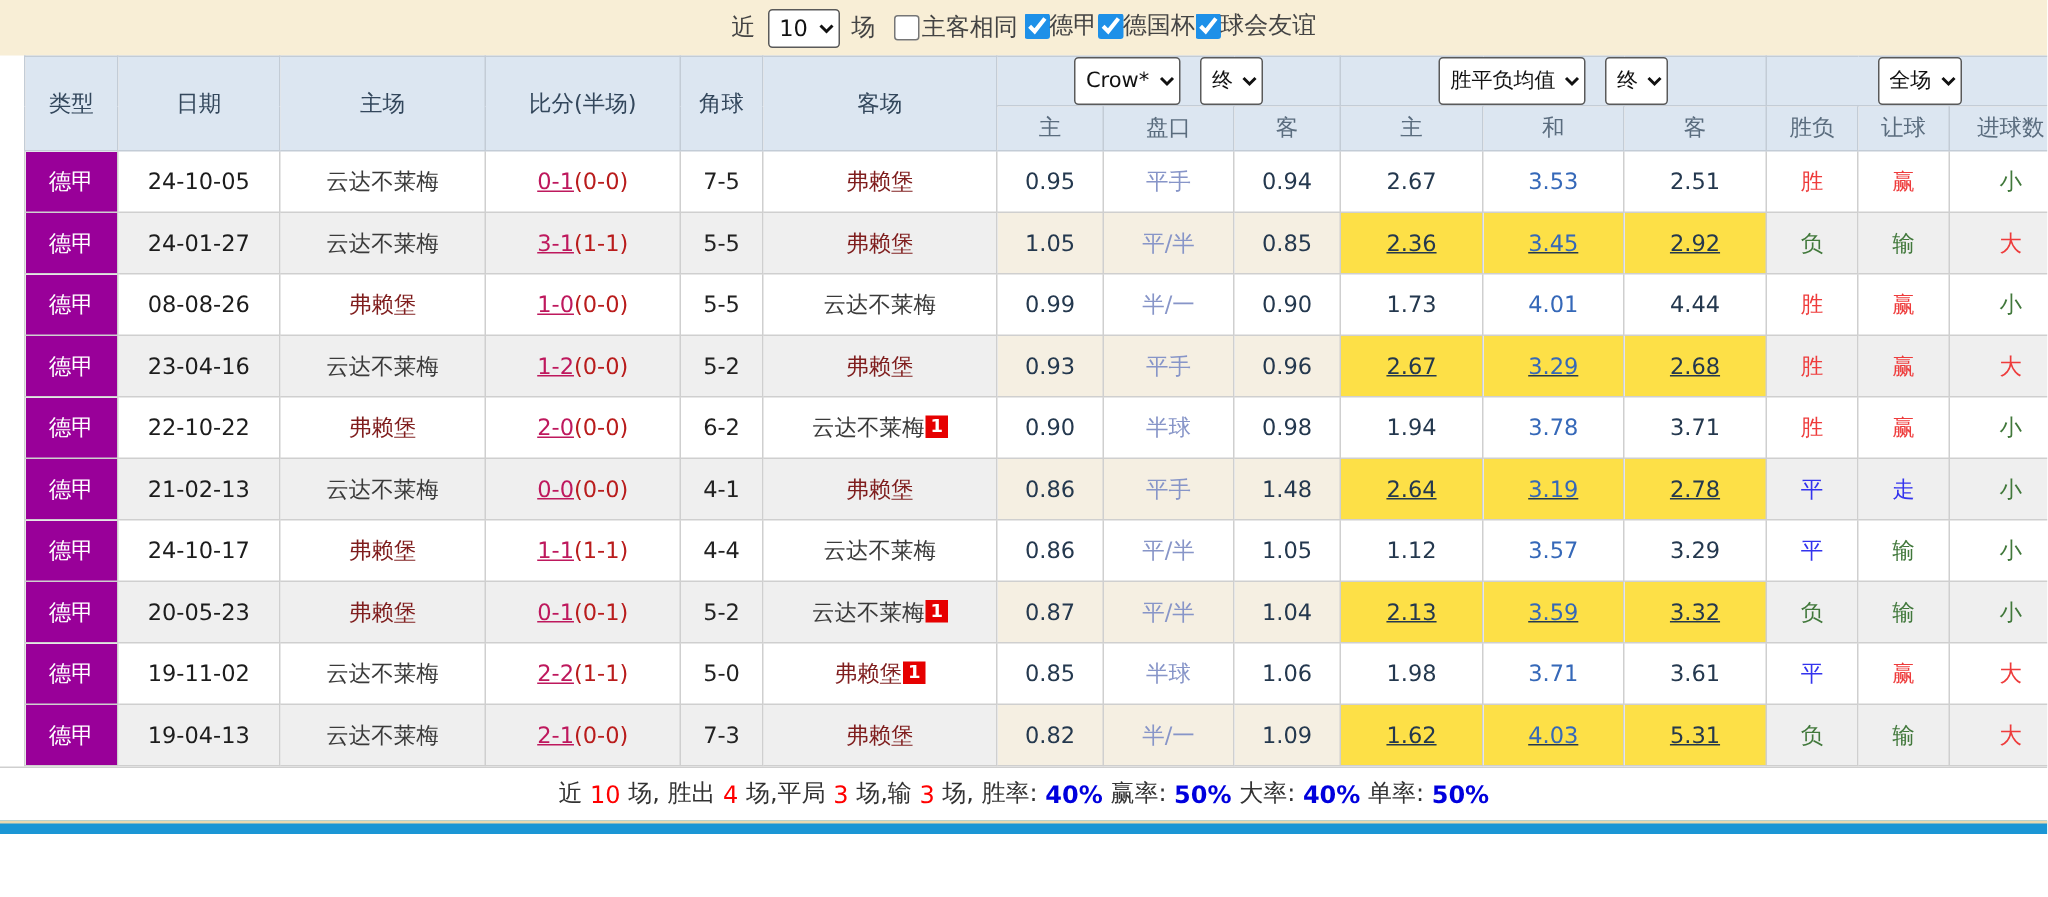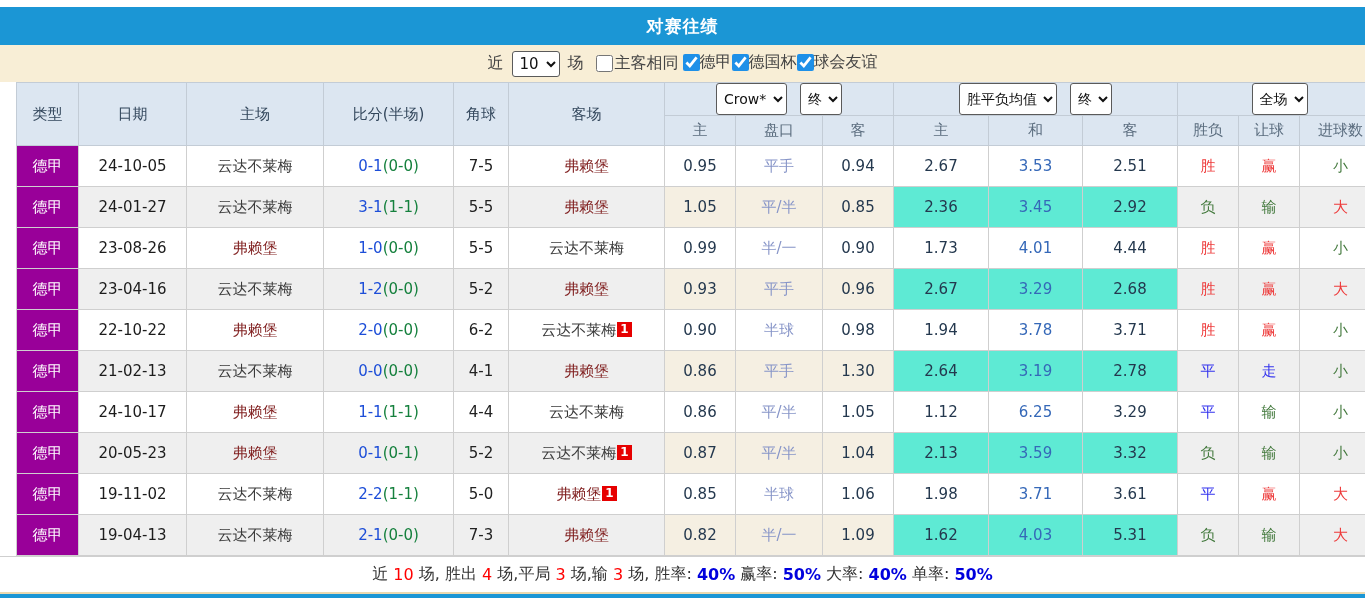--- a/index.html
+++ b/index.html
@@ -48,28 +48,28 @@
   tr.row-odd  td { background: #ffffff; }
 
   td.cell-type { background: #990099 !important; color: #fff; font-size: 15px; }
   td.cell-date { color: #1c1c1c; }
   .team { color: #3a3a3a; }
   .team.hl { color: #7f1d1d; }
   .badge {
     display: inline-block; background: #e60000; color: #fff; font-weight: bold;
     font-size: 12px; line-height: 15px; padding: 0 3px; margin-left: 1px; vertical-align: 2px;
   }
-  .score-main { color: #1d4ed8; }
-  .score-half { color: #15803d; }
+  .score-main { color: #be185d; text-decoration: underline; }
+  .score-half { color: #b91c1c; }
 
   td.cell-odds { background: #fdf8ef; color: #24384e; }
   tr.row-even td.cell-odds { background: #f5efe2; }
   td.cell-handicap span { color: #8795c8; }
   td.cell-avg { background: #edf6fb; color: #24384e; }
-  tr.row-even td.cell-avg { background: #5eead4; }
+  tr.row-even td.cell-avg { background: #fde047; text-decoration: underline; }
   td.cell-avg-mid span { color: #3568b8; }
 
   .c-red { color: #ee3b3b; }
   .c-green { color: #41783b; }
   .c-blue { color: #3333ee; }
   .c-dark { color: #333; }
 
   .summary {
     height: 36px; display: flex; align-items: center; justify-content: center;
     font-size: 16px; background: #fff; border-top: 1px solid #cfcfcf;
@@ -78,23 +78,20 @@
   .summary .c-red { color: #ff0000; }
   .summary .c-blue { color: #0000dd; font-weight: bold; }
 
   .bottom-bar { height: 9px; background: #1b96d5; border-top: 2px solid #ead9b0; }
 </style>
 </head>
 <body>
 
 <div class="widget">
 
-  <div class="title-bar">
-    <span class="title">对赛往绩</span>
-  </div>
 
   <div class="filter-bar">
     <span class="lbl">近</span>
     <select>
       <option>10</option>
     </select>
     <span class="lbl">场</span>
     <label>
       <input type="checkbox" style="">
       <span class="lbl">主客相同</span>
@@ -201,21 +198,21 @@
           <td class="cell-odds"><span>0.85</span></td>
           <td class="cell-avg"><span>2.36</span></td>
           <td class="cell-avg cell-avg-mid"><span>3.45</span></td>
           <td class="cell-avg"><span>2.92</span></td>
           <td class="cell-res"><span class="c-green">负</span></td>
           <td class="cell-res"><span class="c-green">输</span></td>
           <td class="cell-res"><span class="c-red">大</span></td>
         </tr>
         <tr class="row-odd">
           <td class="cell-type"><span>德甲</span></td>
-          <td class="cell-date"><span>23-08-26</span></td>
+          <td class="cell-date"><span>08-08-26</span></td>
           <td class="cell-team"><span class="team hl">弗赖堡</span></td>
           <td class="cell-score"><span class="score-main">1-0</span><span class="score-half">(0-0)</span></td>
           <td class="cell-corner"><span>5-5</span></td>
           <td class="cell-team"><span class="team">云达不莱梅</span></td>
           <td class="cell-odds"><span>0.99</span></td>
           <td class="cell-odds cell-handicap"><span>半/一</span></td>
           <td class="cell-odds"><span>0.90</span></td>
           <td class="cell-avg"><span>1.73</span></td>
           <td class="cell-avg cell-avg-mid"><span>4.01</span></td>
           <td class="cell-avg"><span>4.44</span></td>
@@ -259,40 +256,40 @@
         </tr>
         <tr class="row-even">
           <td class="cell-type"><span>德甲</span></td>
           <td class="cell-date"><span>21-02-13</span></td>
           <td class="cell-team"><span class="team">云达不莱梅</span></td>
           <td class="cell-score"><span class="score-main">0-0</span><span class="score-half">(0-0)</span></td>
           <td class="cell-corner"><span>4-1</span></td>
           <td class="cell-team"><span class="team hl">弗赖堡</span></td>
           <td class="cell-odds"><span>0.86</span></td>
           <td class="cell-odds cell-handicap"><span>平手</span></td>
-          <td class="cell-odds"><span>1.30</span></td>
+          <td class="cell-odds"><span>1.48</span></td>
           <td class="cell-avg"><span>2.64</span></td>
           <td class="cell-avg cell-avg-mid"><span>3.19</span></td>
           <td class="cell-avg"><span>2.78</span></td>
           <td class="cell-res"><span class="c-blue">平</span></td>
           <td class="cell-res"><span class="c-blue">走</span></td>
           <td class="cell-res"><span class="c-green">小</span></td>
         </tr>
         <tr class="row-odd">
           <td class="cell-type"><span>德甲</span></td>
           <td class="cell-date"><span>24-10-17</span></td>
           <td class="cell-team"><span class="team hl">弗赖堡</span></td>
           <td class="cell-score"><span class="score-main">1-1</span><span class="score-half">(1-1)</span></td>
           <td class="cell-corner"><span>4-4</span></td>
           <td class="cell-team"><span class="team">云达不莱梅</span></td>
           <td class="cell-odds"><span>0.86</span></td>
           <td class="cell-odds cell-handicap"><span>平/半</span></td>
           <td class="cell-odds"><span>1.05</span></td>
           <td class="cell-avg"><span>1.12</span></td>
-          <td class="cell-avg cell-avg-mid"><span>6.25</span></td>
+          <td class="cell-avg cell-avg-mid"><span>3.57</span></td>
           <td class="cell-avg"><span>3.29</span></td>
           <td class="cell-res"><span class="c-blue">平</span></td>
           <td class="cell-res"><span class="c-green">输</span></td>
           <td class="cell-res"><span class="c-green">小</span></td>
         </tr>
         <tr class="row-even">
           <td class="cell-type"><span>德甲</span></td>
           <td class="cell-date"><span>20-05-23</span></td>
           <td class="cell-team"><span class="team hl">弗赖堡</span></td>
           <td class="cell-score"><span class="score-main">0-1</span><span class="score-half">(0-1)</span></td>

